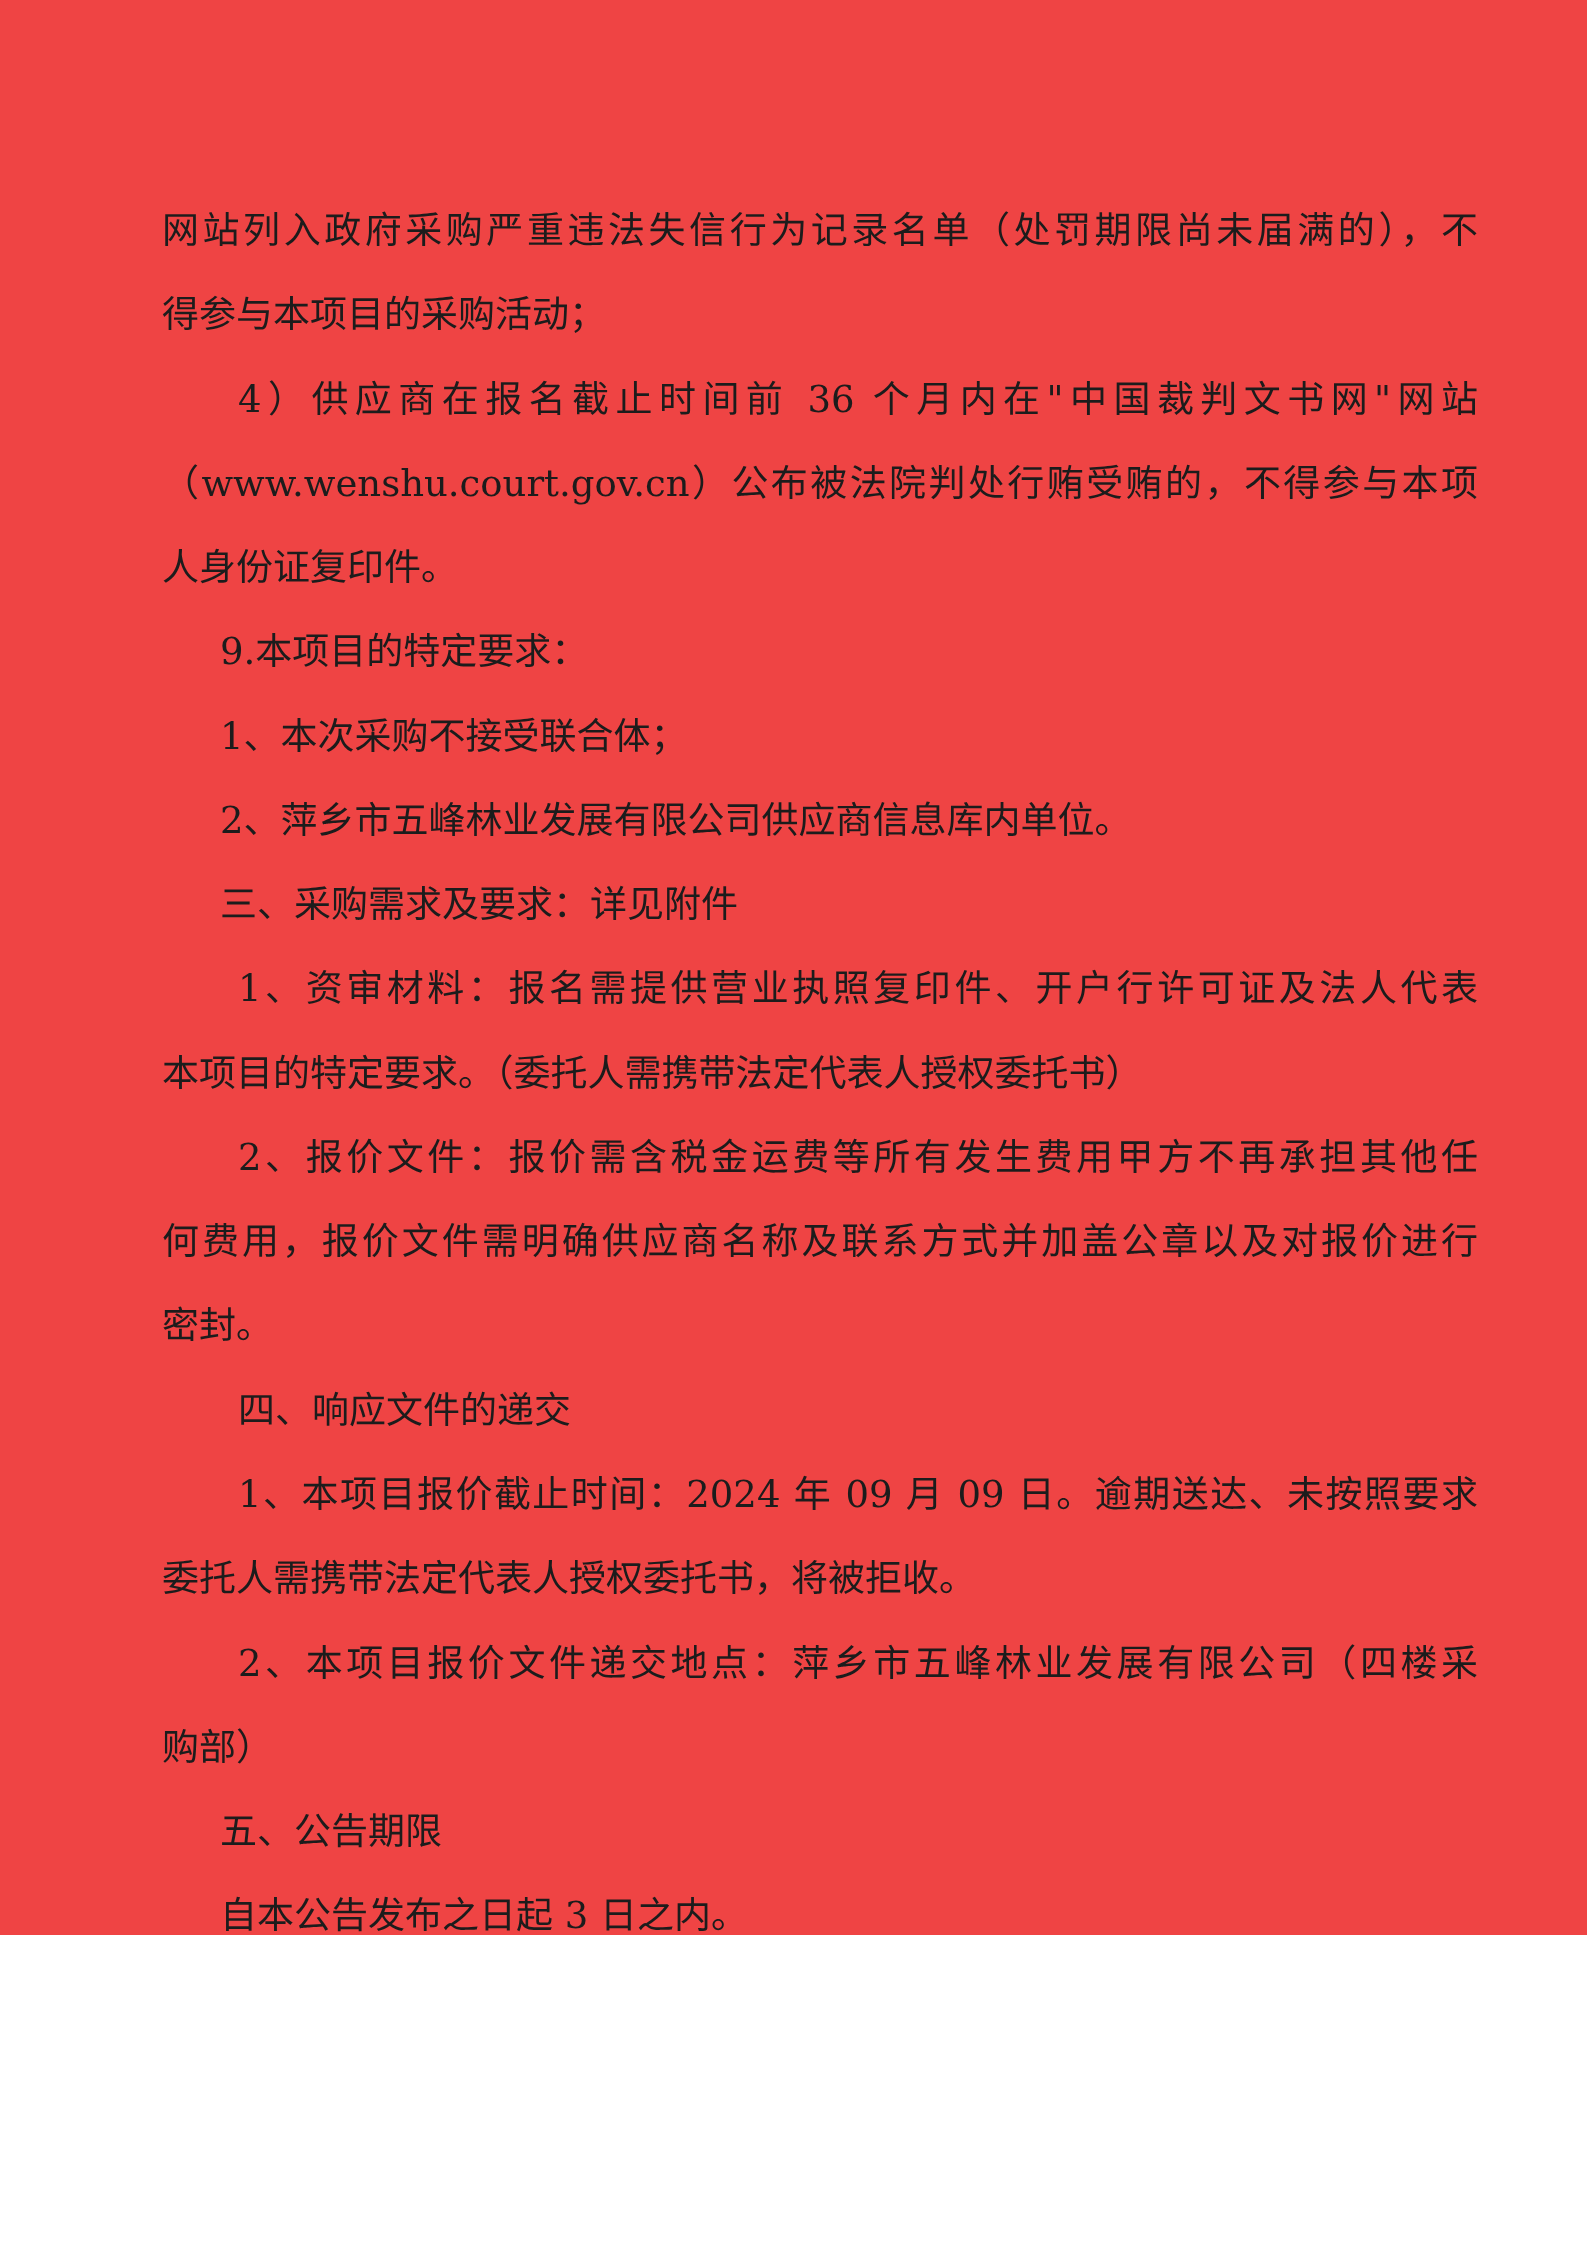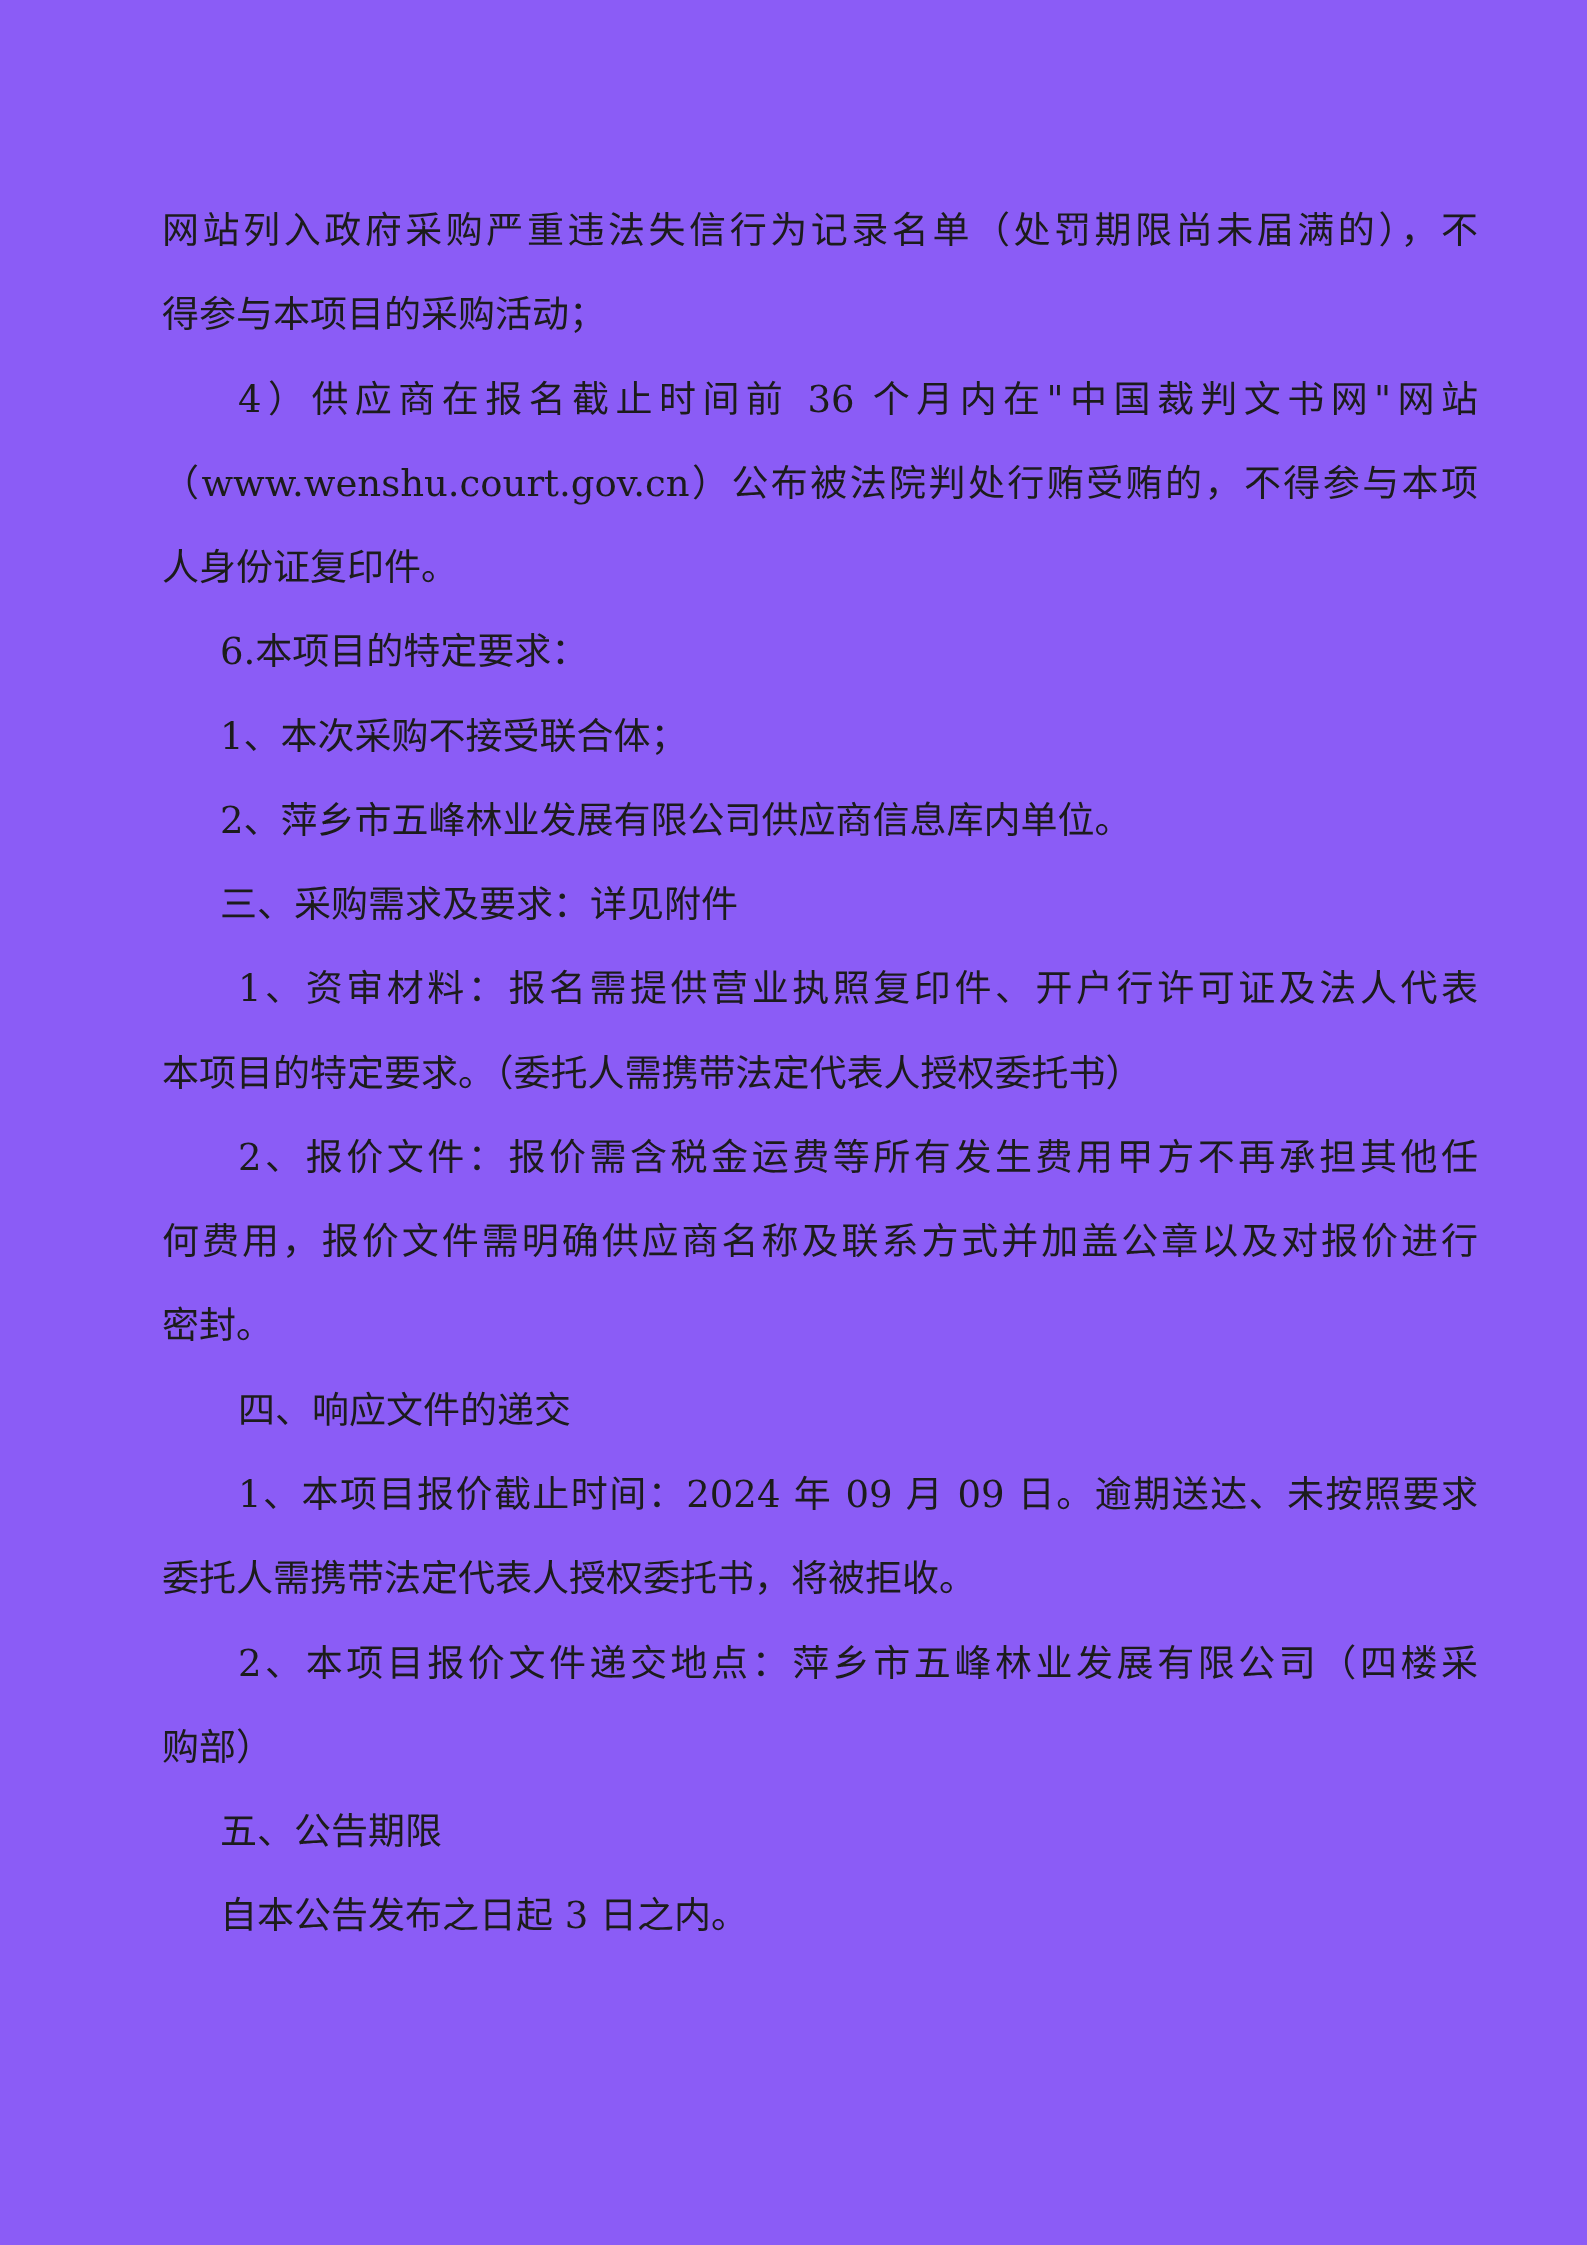--- a/index.html
+++ b/index.html
@@ -3,22 +3,22 @@
 <meta charset="utf-8">
 <style>
   html, body {
     margin: 0;
     padding: 0;
     background: #ffffff;
   }
   .page {
     position: relative;
     width: 1587px;
-    height: 2245px;
-    background: #8b5cf6;
+    height: 1935px;
+    background: #ef4444;
     overflow: hidden;
     font-family: "DejaVu Serif", "Liberation Serif", serif;
     color: #1c1c1c;
   }
   .text-block {
     position: absolute;
     left: 162px;
     top: 189px;
     width: 1316px;
   }
@@ -43,21 +43,21 @@
 </head>
 <body>
 
 <div class="page">
   <div class="text-block">
     <div class="line just">网站列入政府采购严重违法失信行为记录名单（处罚期限尚未届满的），不</div>
     <div class="line">得参与本项目的采购活动；</div>
     <div class="line just ind-lg">4）供应商在报名截止时间前 36 个月内在"中国裁判文书网"网站</div>
     <div class="line just">（www.wenshu.court.gov.cn）公布被法院判处行贿受贿的，不得参与本项</div>
     <div class="line">人身份证复印件。</div>
-    <div class="line ind-sm">6.本项目的特定要求：</div>
+    <div class="line ind-sm">9.本项目的特定要求：</div>
     <div class="line ind-sm">1、本次采购不接受联合体；</div>
     <div class="line ind-sm">2、萍乡市五峰林业发展有限公司供应商信息库内单位。</div>
     <div class="line ind-sm">三、采购需求及要求：详见附件</div>
     <div class="line just ind-lg">1、资审材料：报名需提供营业执照复印件、开户行许可证及法人代表</div>
     <div class="line">本项目的特定要求。（委托人需携带法定代表人授权委托书）</div>
     <div class="line just ind-lg">2、报价文件：报价需含税金运费等所有发生费用甲方不再承担其他任</div>
     <div class="line just">何费用，报价文件需明确供应商名称及联系方式并加盖公章以及对报价进行</div>
     <div class="line">密封。</div>
     <div class="line ind-lg">四、响应文件的递交</div>
     <div class="line just ind-lg">1、本项目报价截止时间：2024 年 09 月 09 日。逾期送达、未按照要求</div>

